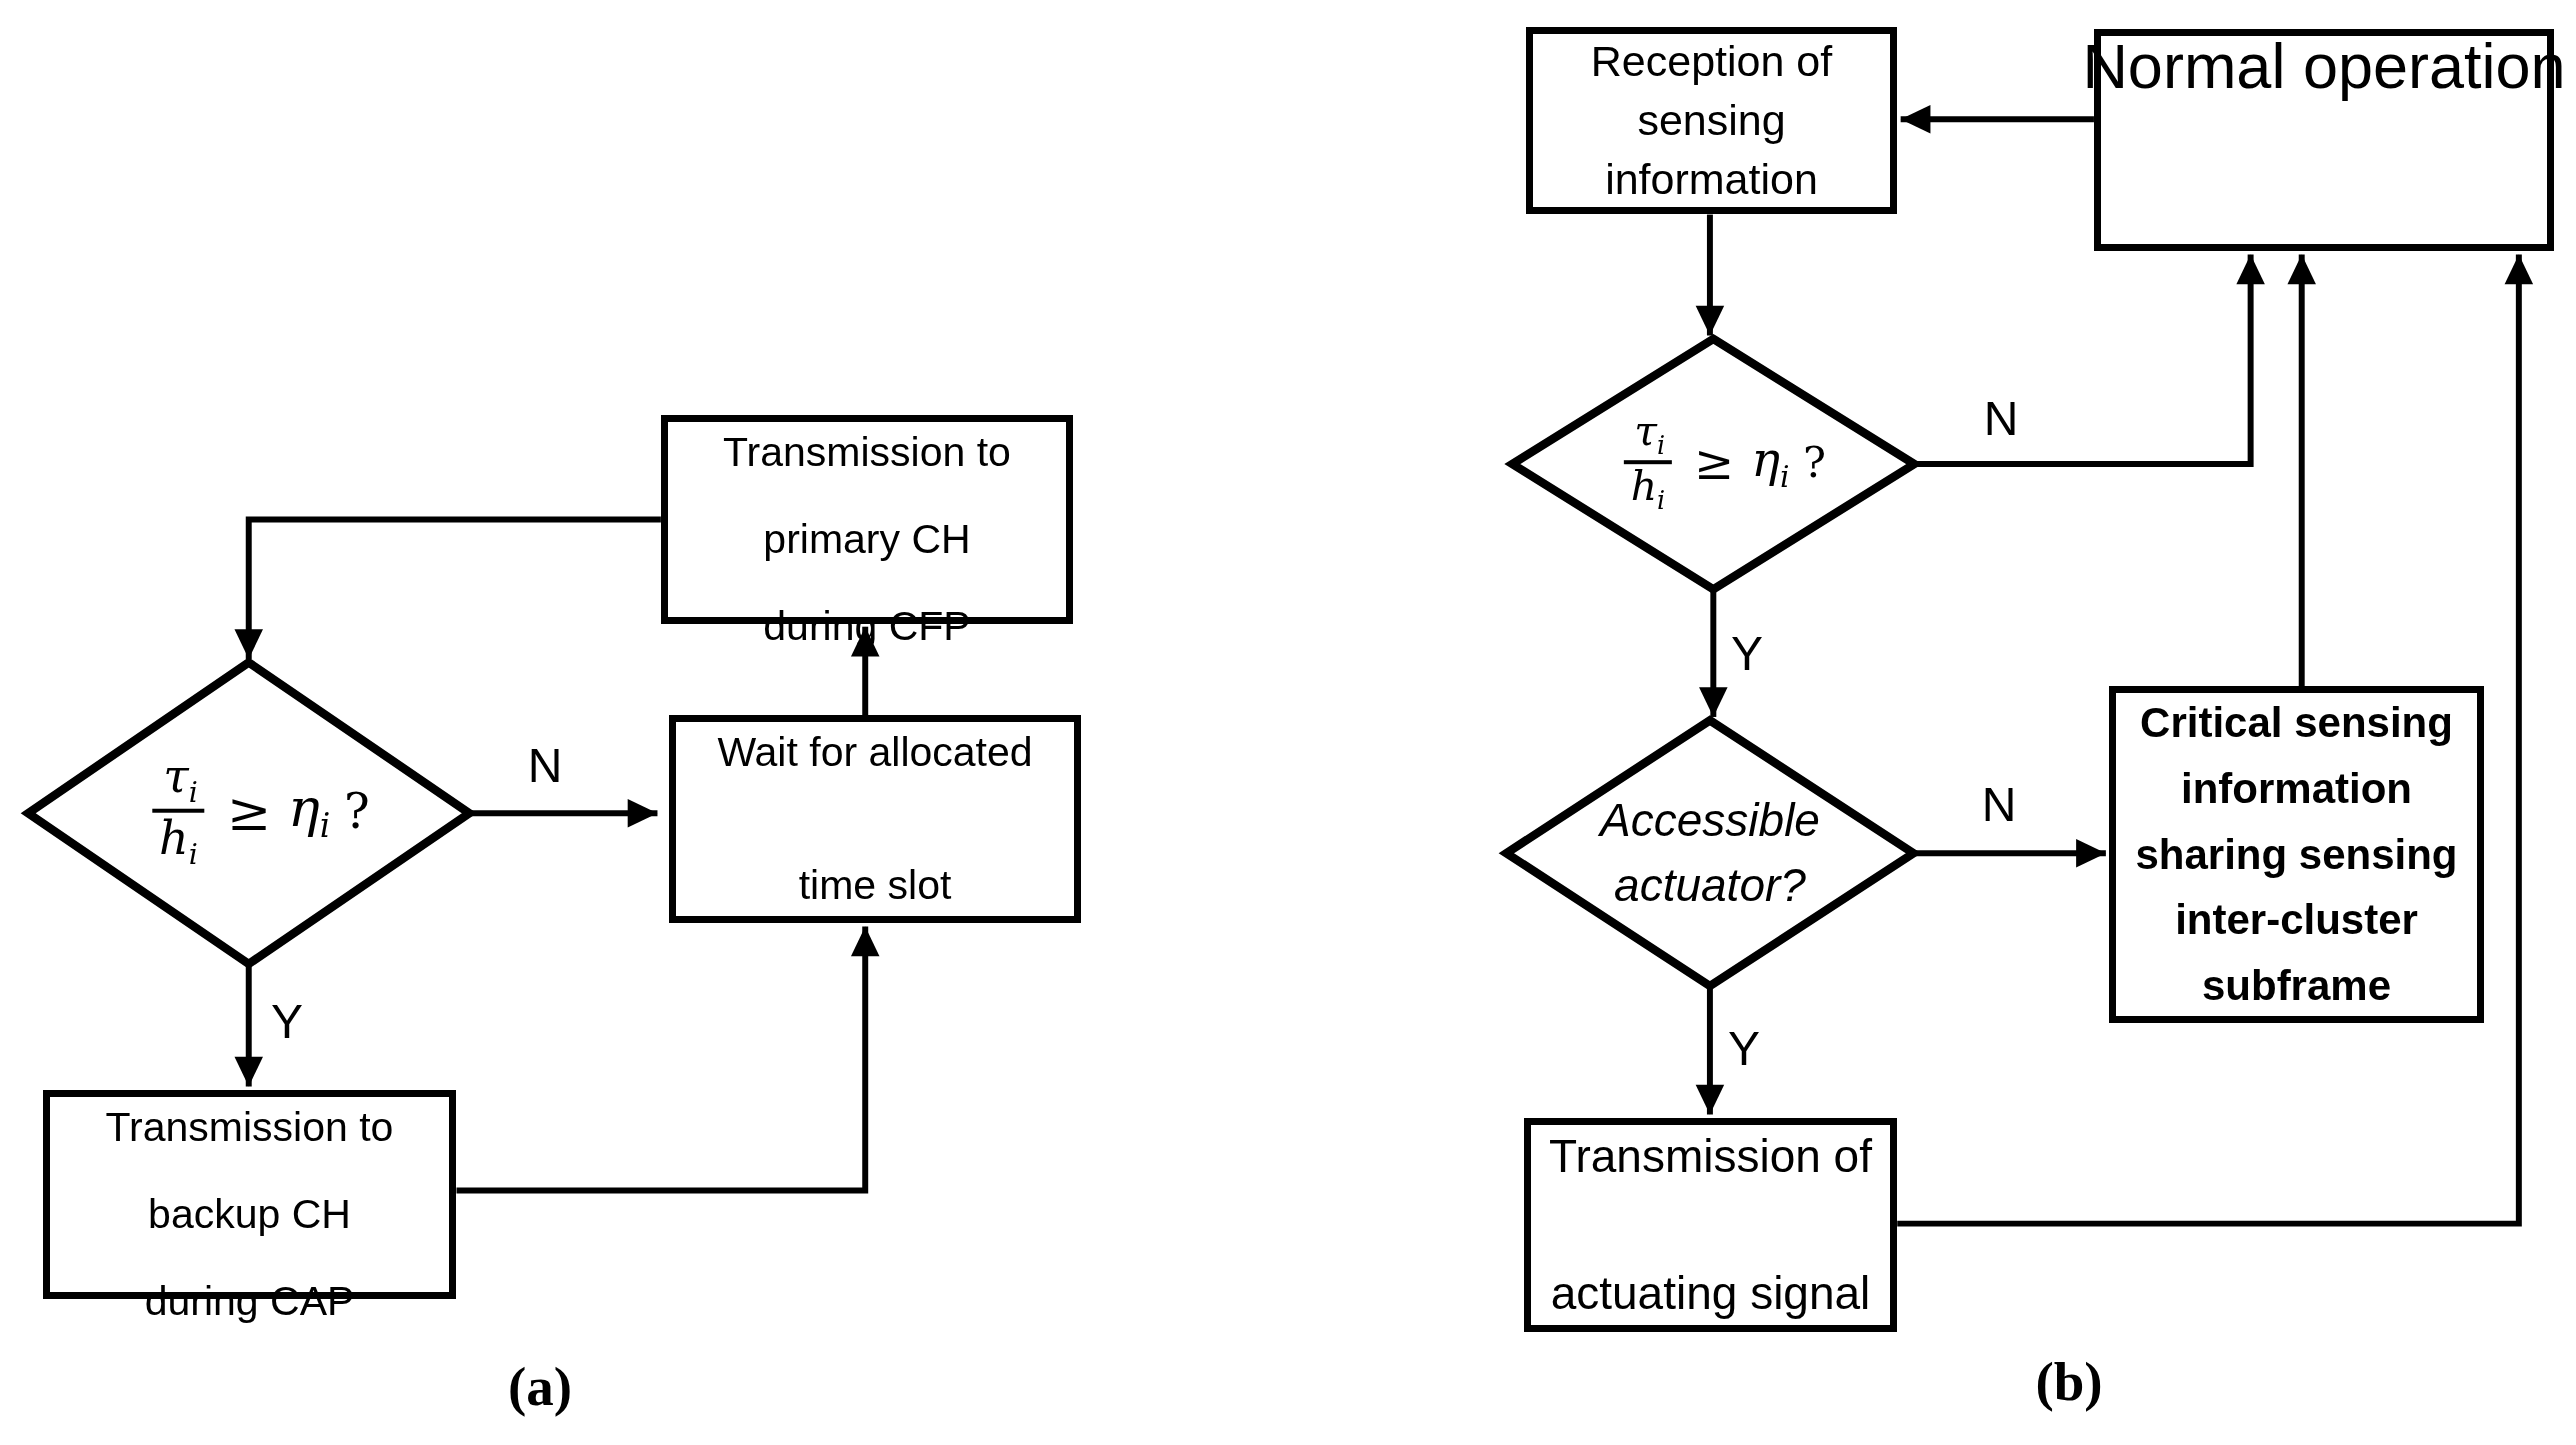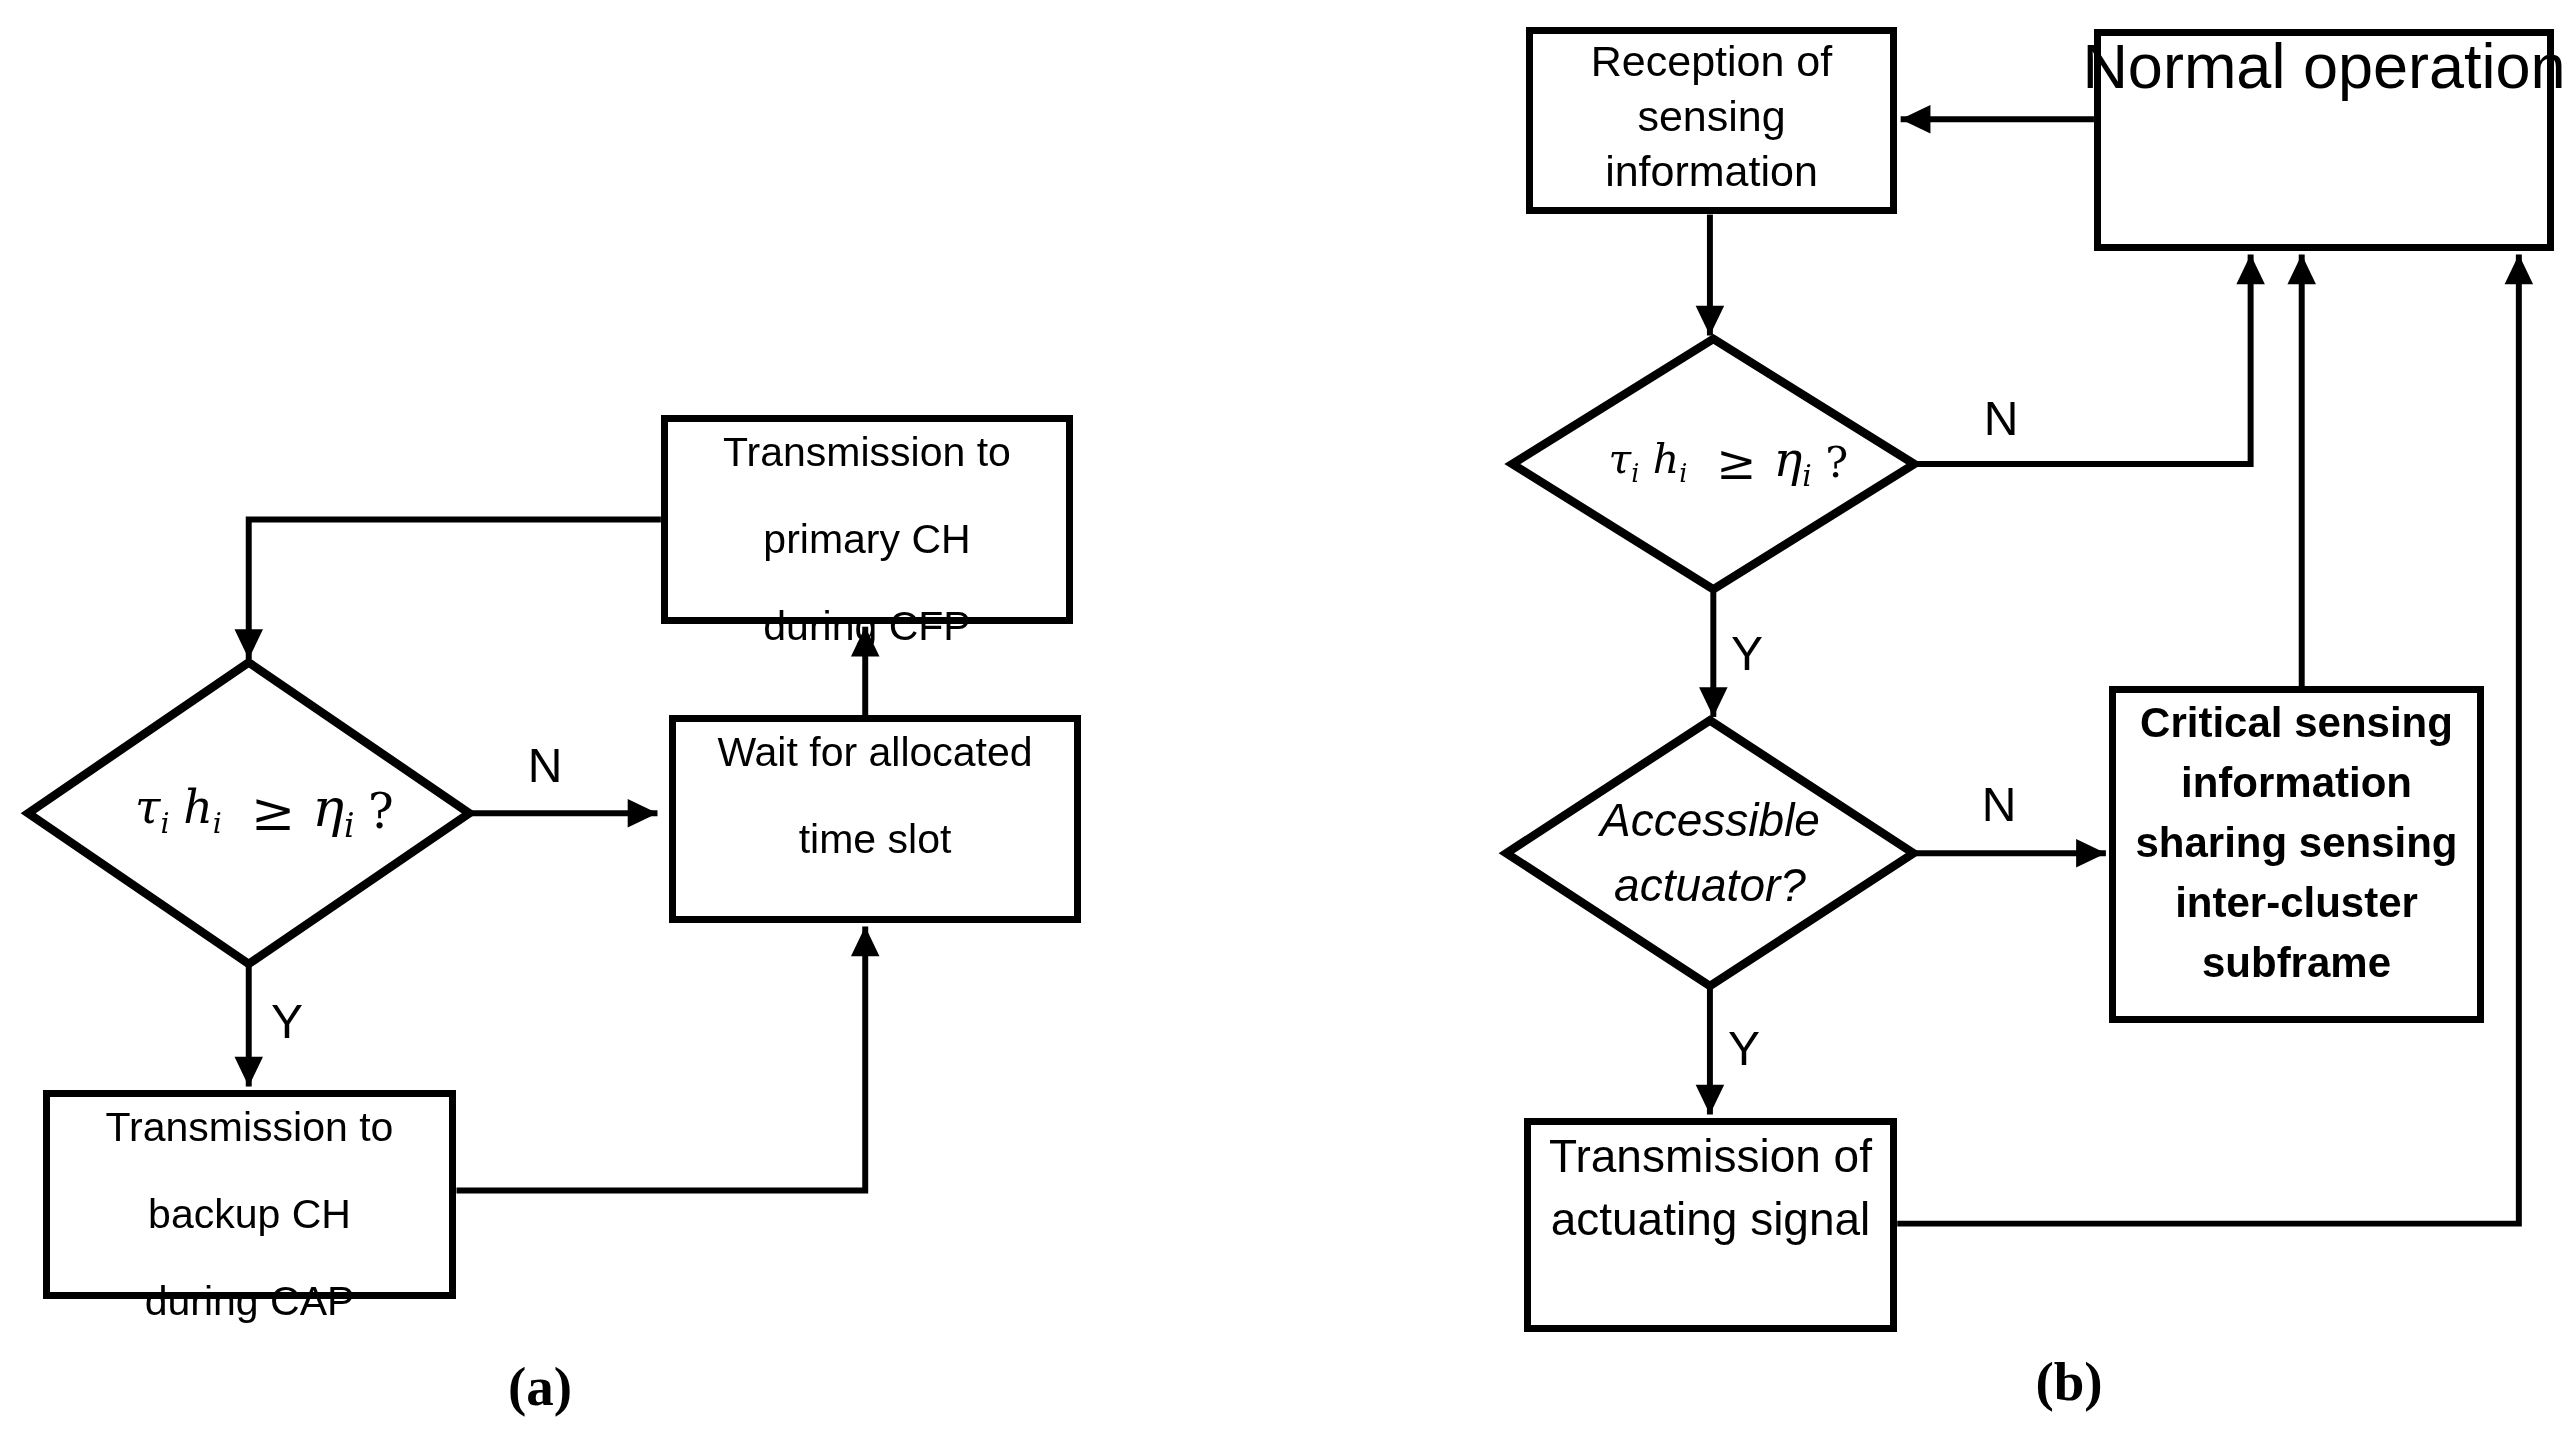--- a/index.html
+++ b/index.html
@@ -2,34 +2,34 @@
 <html style="font-size:13.6px"><head>
 <meta charset="utf-8">
 <style>
   html,body{margin:0;padding:0;background:#ffffff;}
   .canvas{position:relative;width:2576px;height:1445px;background:#ffffff;overflow:hidden;
           font-family:"Liberation Sans",sans-serif;color:#000;}
   .wires{position:absolute;left:0;top:0;width:2576px;height:1445px;}
   .wire{fill:none;stroke:#000;stroke-width:7;stroke-linejoin:miter;}
   .shape{fill:#ffffff;stroke:#000;stroke-width:10;stroke-linejoin:miter;}
   .node{position:absolute;box-sizing:border-box;border:7.7px solid #000;background:#fff;
-        display:flex;flex-direction:column;align-items:center;justify-content:flex-start;text-align:center;}
+        display:flex;flex-direction:column;align-items:center;justify-content:space-between;text-align:center;}
   .node .bl{white-space:nowrap;}
   .fz-a{font-size:41px;line-height:61px;gap:26px;}
   .fz-b1{font-size:43px;line-height:55px;}
   .fz-b2{font-size:63px;line-height:60px;}
   .fz-b3{font-size:42px;line-height:60px;font-weight:bold;}
   .fz-b4{font-size:46px;line-height:63px;}
   .dtext{position:absolute;transform:translate(-50%,-50%);text-align:center;font-size:46px;line-height:65px;font-style:italic;}
   .elabel{position:absolute;transform:translate(-50%,-50%);font-size:48px;line-height:1;}
   .caption{position:absolute;transform:translate(-50%,-50%);font-family:"Liberation Serif",serif;
            font-weight:bold;font-size:55px;line-height:1;}
   .formula{position:absolute;transform:translate(-50%,-50%);display:flex;align-items:center;
            font-family:"DejaVu Serif",serif;}
-  .frac{display:inline-flex;flex-direction:row;align-items:flex-start;}
+  .frac{display:inline-flex;flex-direction:column;align-items:flex-end;}
   .num,.den{font-style:italic;line-height:1.12;padding:0 6.8px;}
   .fbar{height:4.3px;background:#000;align-self:stretch;}
   .formula sub{font-style:italic;font-size:0.62em;}
   .op{font-style:normal;margin:0 17px 0 22px;}
   .rhs{font-style:italic;}
   .q{font-style:normal;margin-left:13.6px;}
   .formula-lg .num,.formula-lg .den{font-size:46px;}
   .formula-lg .op,.formula-lg .rhs{font-size:53px;}
   .formula-lg .q{font-size:48px;}
   .formula-sm .num,.formula-sm .den{font-size:41px;}

